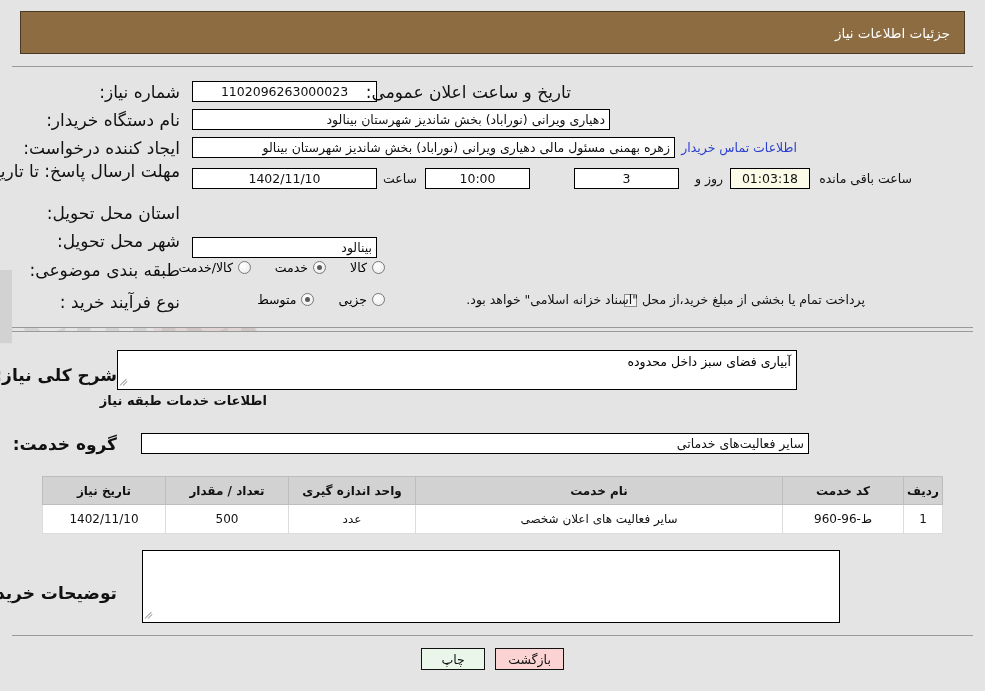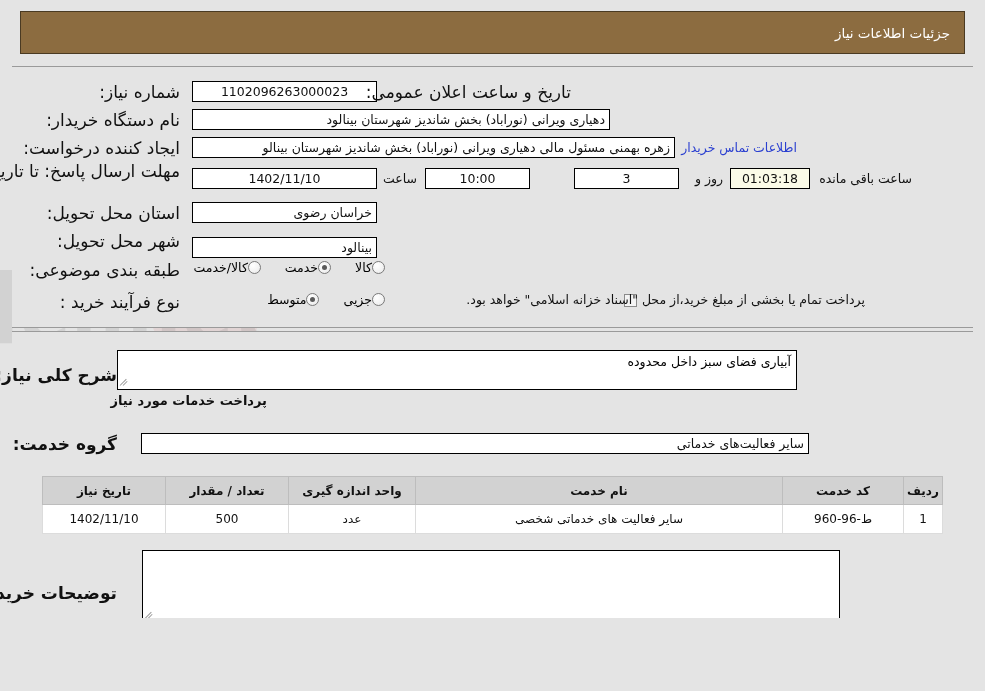--- a/index.html
+++ b/index.html
@@ -7,21 +7,21 @@
     margin: 0;
     padding: 0;
     background: #e4e4e4;
     font-family: "DejaVu Sans", "Liberation Sans", sans-serif;
     font-size: 12px;
     color: #000;
   }
   #page {
     position: relative;
     width: 985px;
-    height: 618px;
+    height: 691px;
     overflow: hidden;
     background: #e4e4e4;
   }
 
   
   .watermark {
     position: absolute;
     left: 0; top: 215px;
     width: 985px; height: 190px;
     pointer-events: none;
@@ -119,21 +119,21 @@
   }
   .radio.on::after {
     content: "";
     position: absolute;
     left: 3px; top: 3px;
     width: 5px; height: 5px;
     border-radius: 50%;
     background: #5a5a5a;
   }
   .radio-group { display: flex; align-items: center; gap: 6px; }
-  .radio-item { display: flex; align-items: center; }
+  .radio-item { display: flex; align-items: center; gap: 5px; }
   .radio-item .rl { font-size: 12.5px; }
 
   .checkbox {
     width: 13px; height: 13px;
     border: 1px solid #8a8a8a;
     background: #f4f4f4;
     box-sizing: border-box;
     display: inline-block;
     vertical-align: middle;
   }
@@ -277,21 +277,20 @@
   <span class="plain" style="position:absolute; right:568px; top:171px; z-index:4;">ساعت</span>
   <div class="fld center" style="position:absolute; right:455px; top:168px; width:105px; z-index:4;">10:00</div>
   <div class="fld center" style="position:absolute; right:306px; top:168px; width:105px; z-index:4;">3</div>
   <span class="plain" style="position:absolute; right:262px; top:171px; z-index:4;">روز و</span>
   <div class="fld cream center" style="position:absolute; right:175px; top:168px; width:80px; z-index:4;">01:03:18</div>
   <span class="plain" style="position:absolute; right:73px; top:171px; z-index:4;">ساعت باقی مانده</span>
 
   <div class="row" style="right:805px; top:203px;">
     <span class="lbl">استان محل تحویل:</span>
   </div>
-  <div class="fld right" style="position:absolute; right:608px; top:202px; width:185px; z-index:4;">خراسان رضوی</div>
 
   <div class="row" style="right:805px; top:231px;">
     <span class="lbl">شهر محل تحویل:</span>
   </div>
   <div class="fld right" style="position:absolute; right:608px; top:237px; width:185px; z-index:4;">بینالود</div>
 
   <div class="row" style="right:805px; top:260px;">
     <span class="lbl">طبقه بندی موضوعی:</span>
   </div>
   <div class="row radio-group" style="right:600px; top:260px; gap:24px;">
@@ -331,21 +330,21 @@
     <span class="lbl lbl-bold">شرح کلی نیاز:</span>
   </div>
   <div class="ta" style="right:188px; top:350px; width:680px; height:40px;">
     <div style="padding:3px 5px 0 0; font-size:12.5px; text-align:right;">آبیاری فضای سبز داخل محدوده</div>
     <div class="grip">
       <span class="grip-l1"></span>
         <span class="grip-l2"></span>
     </div>
   </div>
 
-  <div class="section-head" style="right:718px; top:393px;">پرداخت خدمات مورد نیاز</div>
+  <div class="section-head" style="right:718px; top:393px;">اطلاعات خدمات طبقه نیاز</div>
 
   <div class="row" style="right:868px; top:434px;">
     <span class="lbl lbl-bold">گروه خدمت:</span>
   </div>
   <div class="fld right" style="position:absolute; right:176px; top:433px; width:668px; z-index:4;">سایر فعالیت‌های خدماتی</div>
 
   <div class="tbl-wrap">
     <table class="grid">
       <thead>
         <tr>
@@ -354,21 +353,21 @@
           <th>نام خدمت</th>
           <th style="width:124px;">واحد اندازه گیری</th>
           <th style="width:120px;">تعداد / مقدار</th>
           <th style="width:120px;">تاریخ نیاز</th>
         </tr>
       </thead>
       <tbody>
         <tr>
           <td>1</td>
           <td>ط-96-960</td>
-          <td>سایر فعالیت های خدماتی شخصی</td>
+          <td>سایر فعالیت های اعلان شخصی</td>
           <td>عدد</td>
           <td>500</td>
           <td>1402/11/10</td>
         </tr>
       </tbody>
     </table>
   </div>
 
   <div class="row" style="right:868px; top:583px;">
     <span class="lbl lbl-bold">توضیحات خریدار:</span>

